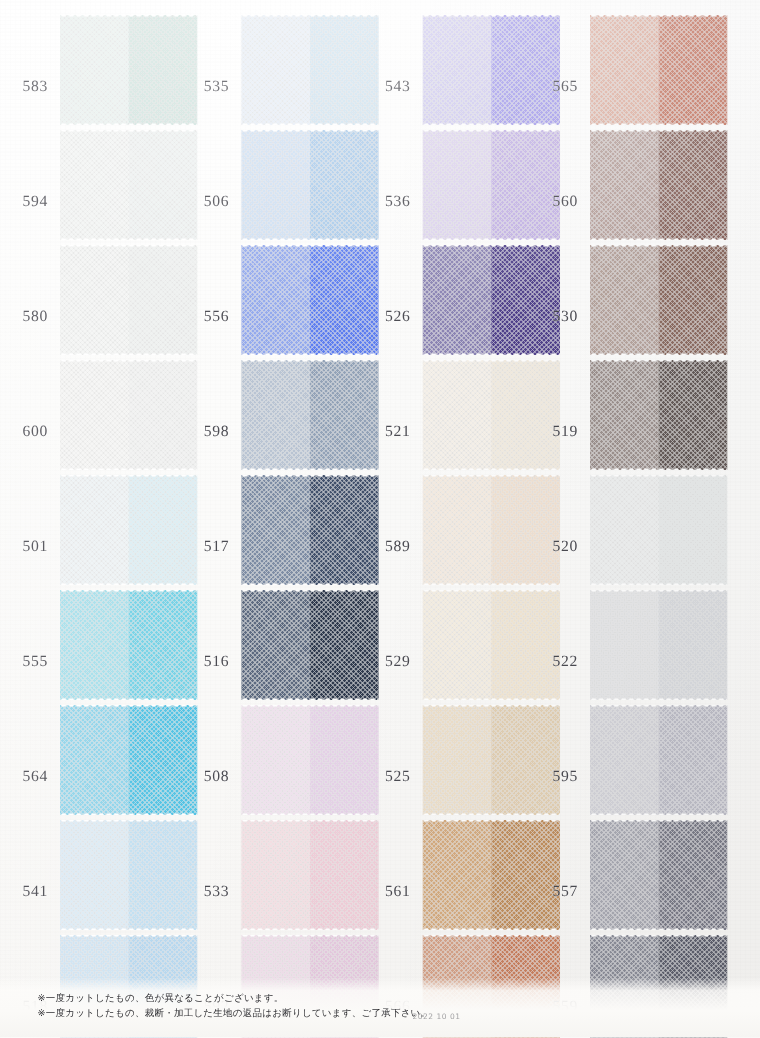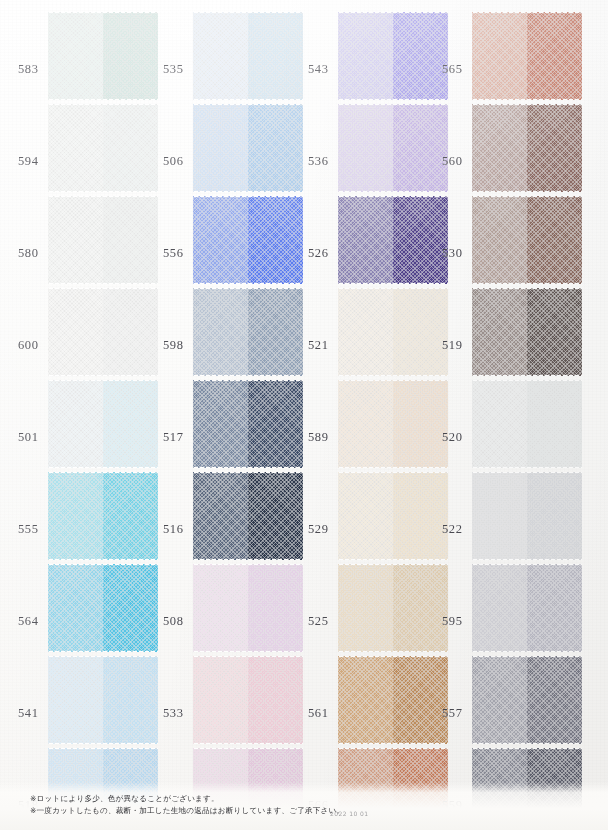--- a/index.html
+++ b/index.html
@@ -422,17 +422,17 @@
             <div class="half" style="background: rgb(139, 141, 152);"></div>
             <div class="half" style="background: rgb(94, 96, 109);"></div>
             <div class="edge top"></div>
           </div>
         </div>
       </div>
     </div>
   <div id="sheen"></div>
 
   <div id="footer">
-    <div class="note l1">※ロットにより多少、色が異なることがございます。</div>
+    <div class="note l1">※一度カットしたもの、色が異なることがございます。</div>
     <div class="note l2">※一度カットしたもの、裁断・加工した生地の返品はお断りしています、ご了承下さい。</div>
   </div>
   <div class="datecode">2022 10 01</div>
 </div>
 
 </body></html>

